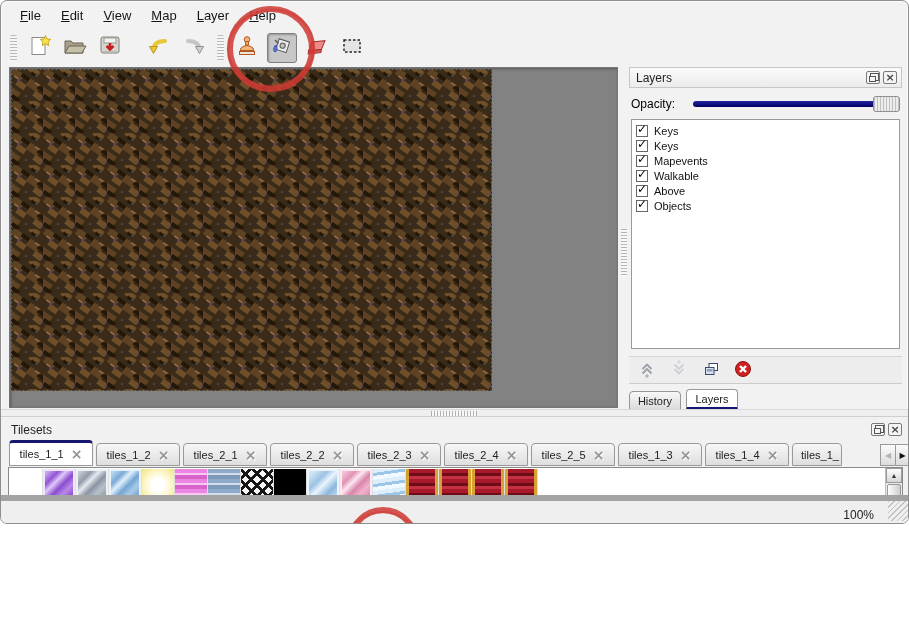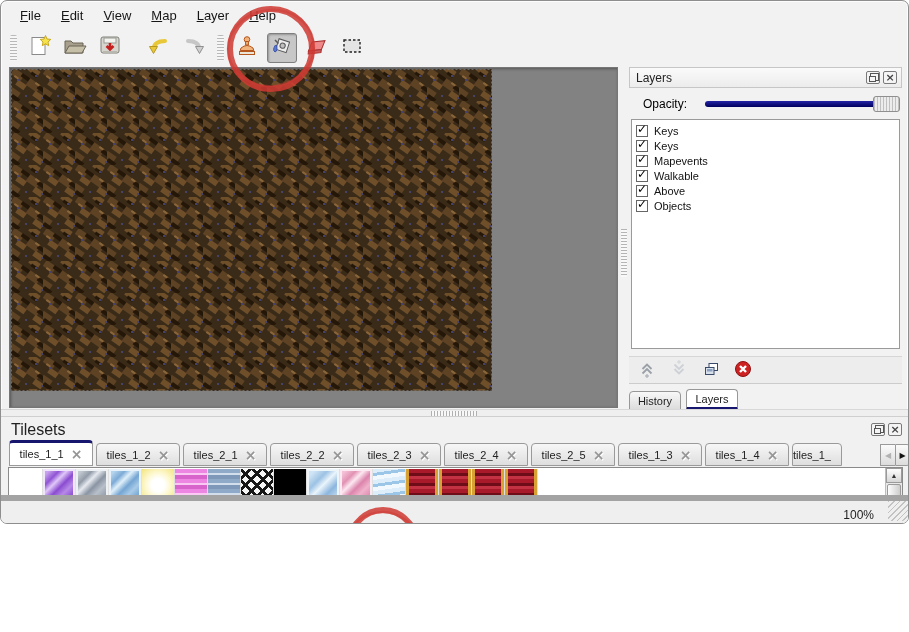--- a/index.html
+++ b/index.html
@@ -27,45 +27,45 @@
   .h-grip{position:absolute;left:430px;top:1px;width:46px;height:5px;background:repeating-linear-gradient(90deg,#b0b0b0 0 1px,#f8f8f8 1px 3px);}
 
   
   .layers-panel{position:absolute;left:628px;top:66px;width:273px;height:342px;font-size:12px;}
   .panel-titlebar{height:21px;display:flex;align-items:center;justify-content:space-between;padding:0 4px 0 6px;border:1px solid #c6c6c6;background:linear-gradient(#fafafa,#ececec);color:#222;}
   .wbtns{display:flex;gap:3px;}
   .wbtn{width:14px;height:13px;border:1px solid #7a7a7a;border-radius:2px;background:#f4f4f4;display:flex;align-items:center;justify-content:center;}
   .wbtn-float::before{content:"";display:block;width:5px;height:4px;border:1px solid #555;box-shadow:2px -2px 0 0 #f4f4f4,2px -2px 0 1px #555;margin-top:2px;margin-right:2px;}
   .wbtn-close::before{content:"×";font:bold 11px/1 "DejaVu Sans",sans-serif;color:#444;}
 
-  .opacity-row{display:flex;align-items:center;gap:16px;margin:8px 2px 0 14px;}
+  .opacity-row{display:flex;align-items:center;gap:16px;margin:8px 2px 0 2px;}
   .slider{position:relative;flex:1;height:16px;}
   .slider-track{position:absolute;left:2px;right:2px;top:5px;height:6px;background:linear-gradient(180deg,#2525a5,#00005e);border-radius:3px;}
   .slider-handle{position:absolute;right:0;top:0;width:27px;height:16px;background:#ececec;border:1px solid #8f8f8f;border-radius:3px;background-image:repeating-linear-gradient(90deg,rgba(110,110,110,.35) 0 1px,transparent 1px 3px);}
 
   .layer-list{margin:7px 2px 0 2px;height:230px;background:#fff;border:1px solid #9a9a9a;padding-top:3px;overflow:hidden;}
   .layer-row{height:15px;display:flex;align-items:center;gap:6px;padding-left:4px;font-size:11px;color:#111;}
   .layer-row.selected{background:#000080;color:#fff;}
   .cb{position:relative;width:12px;height:12px;background:#fff;border:1px solid #666;flex:none;}
   .cb.checked::before{content:"✓";position:absolute;left:0px;top:-3px;font:bold 12px/1 "DejaVu Sans",sans-serif;color:#000;}
 
   .layer-actions{margin-top:7px;height:28px;display:flex;align-items:center;gap:12px;padding-left:8px;background:#ededed;border-top:1px solid #d6d6d6;border-bottom:1px solid #cccccc;}
   .act-btn{width:20px;height:20px;display:flex;align-items:center;justify-content:center;background:transparent;border:none;padding:0;}
 
   .bottom-tabs{margin-top:5px;display:flex;gap:5px;align-items:flex-end;}
   .btab{width:52px;height:19px;line-height:18px;text-align:center;font-size:11px;border:1px solid #979797;border-radius:4px 4px 0 0;background:linear-gradient(#f8f8f8,#dcdcdc);color:#222;}
   .btab.active{background:#fff;height:21px;line-height:19px;border-bottom:3px solid #16166e;}
 
   
   .tilesets-panel{position:absolute;left:0;top:416px;width:909px;height:188px;background:#f1f1f1;}
-  .ts-header{height:23px;display:flex;align-items:center;justify-content:space-between;padding:2px 8px 0 10px;font-size:16px;color:#222;}
+  .ts-header{height:23px;display:flex;align-items:center;justify-content:space-between;padding:2px 8px 0 10px;font-size:12px;color:#222;}
   .ts-tabbar{height:26px;display:flex;align-items:flex-end;padding-left:8px;}
   .ts-tab{width:84px;height:23px;margin-right:3px;display:flex;align-items:center;justify-content:center;gap:7px;font-size:11px;color:#222;background:linear-gradient(#f7f7f7,#dedede);border:1px solid #9a9a9a;border-radius:4px 4px 0 0;flex:none;overflow:hidden;}
   .ts-tab.active{background:#fff;border-top:3px solid #16166e;height:26px;z-index:2;}
-  .ts-tab.partial{width:50px;justify-content:flex-start;}
+  .ts-tab.partial{width:50px;justify-content:flex-start;padding-left:8px;}
   .tab-close::before{content:"×";font:bold 14px/1 "DejaVu Sans",sans-serif;color:#969696;text-shadow:1px 1px 0 #fff;}
   .tscroll{width:15px;height:22px;border:1px solid #9a9a9a;background:linear-gradient(#fbfbfb,#dcdcdc);display:flex;align-items:center;justify-content:center;font-size:8px;flex:none;}
   .tscroll.left{margin-left:auto;color:#b2b2b2;border-right:none;}
   .tscroll.right{color:#111;border-radius:0 3px 3px 0;}
 
   .ts-grid-box{position:absolute;left:7px;top:50px;width:895px;height:137px;background:#fff;border:1px solid #8a8a8a;}
   .tile-grid{position:absolute;left:1px;top:1px;display:grid;grid-template-columns:repeat(16,33px);grid-auto-rows:33px;}
   .tile{border-right:1px solid #e0e0e0;border-bottom:1px solid #e6e6e6;background:#fff;}
 
   .vscroll{position:absolute;right:0;top:0;width:17px;height:135px;background:#e9e9e9;border-left:1px solid #bdbdbd;}

